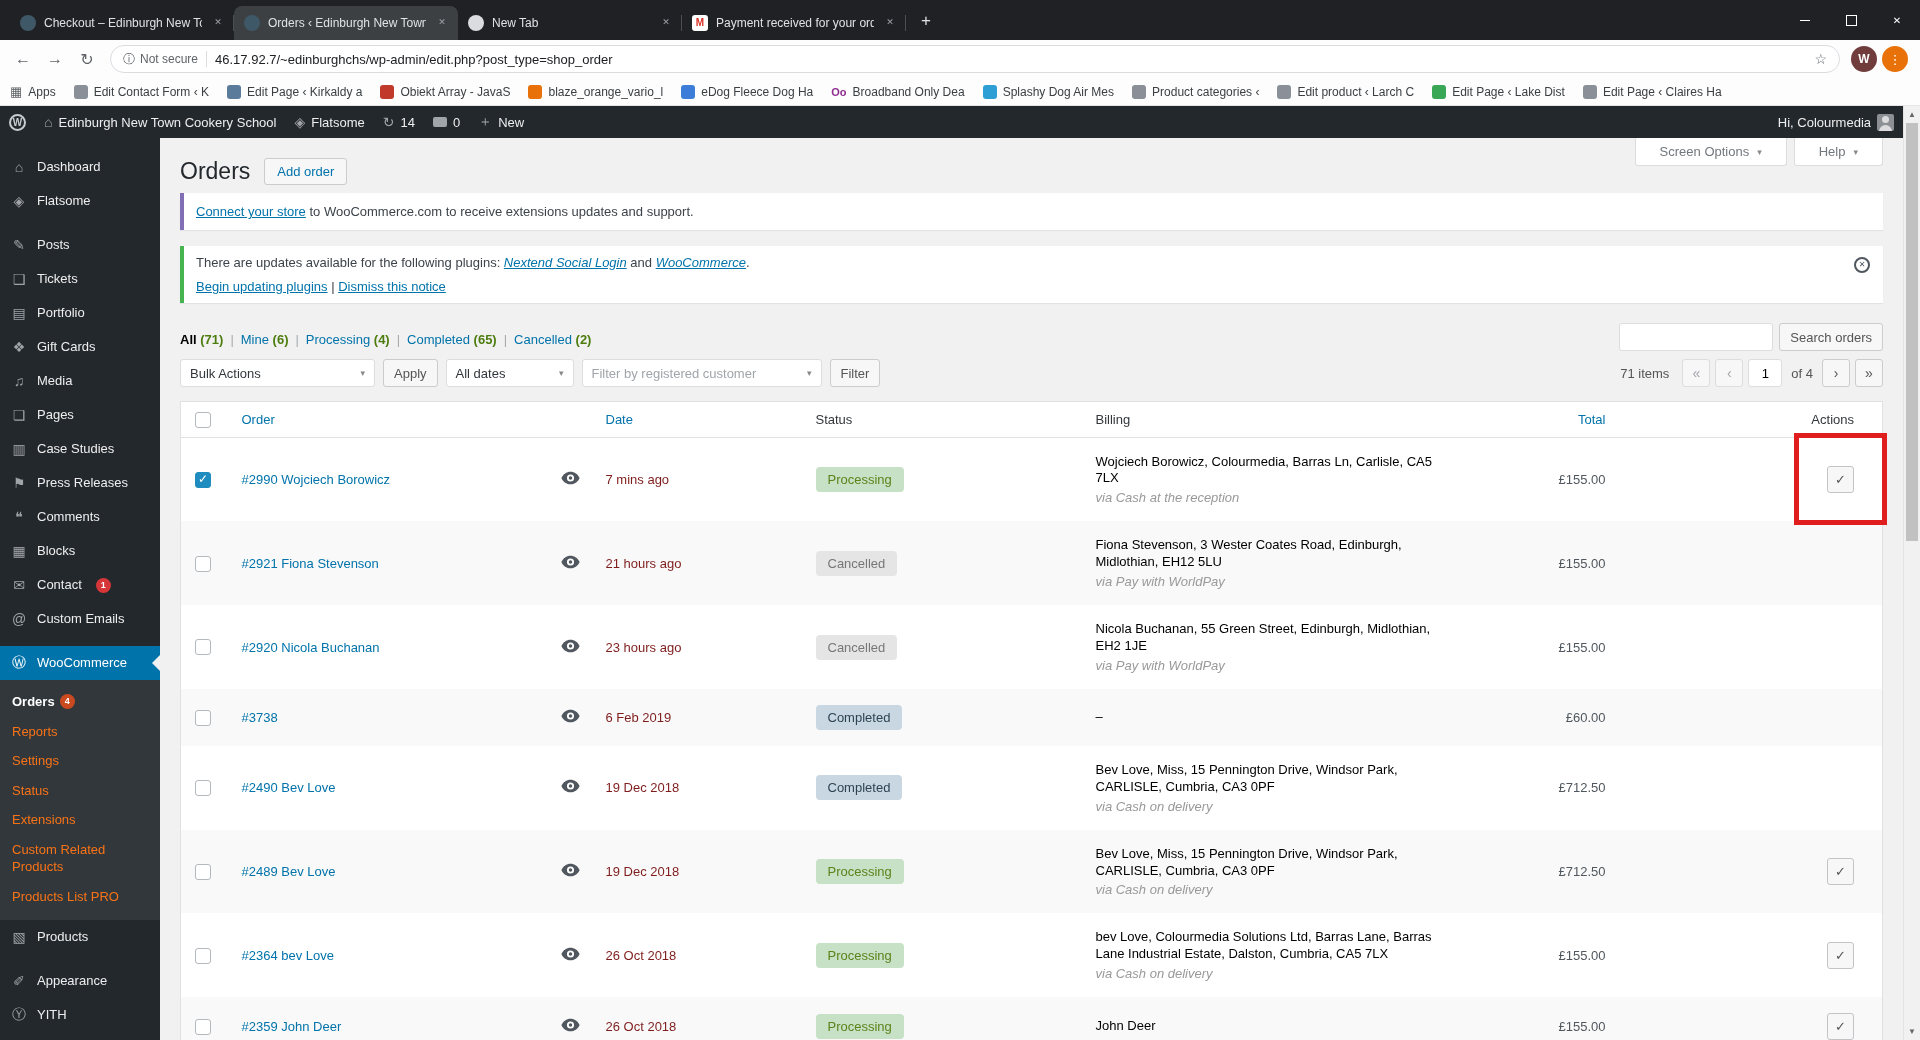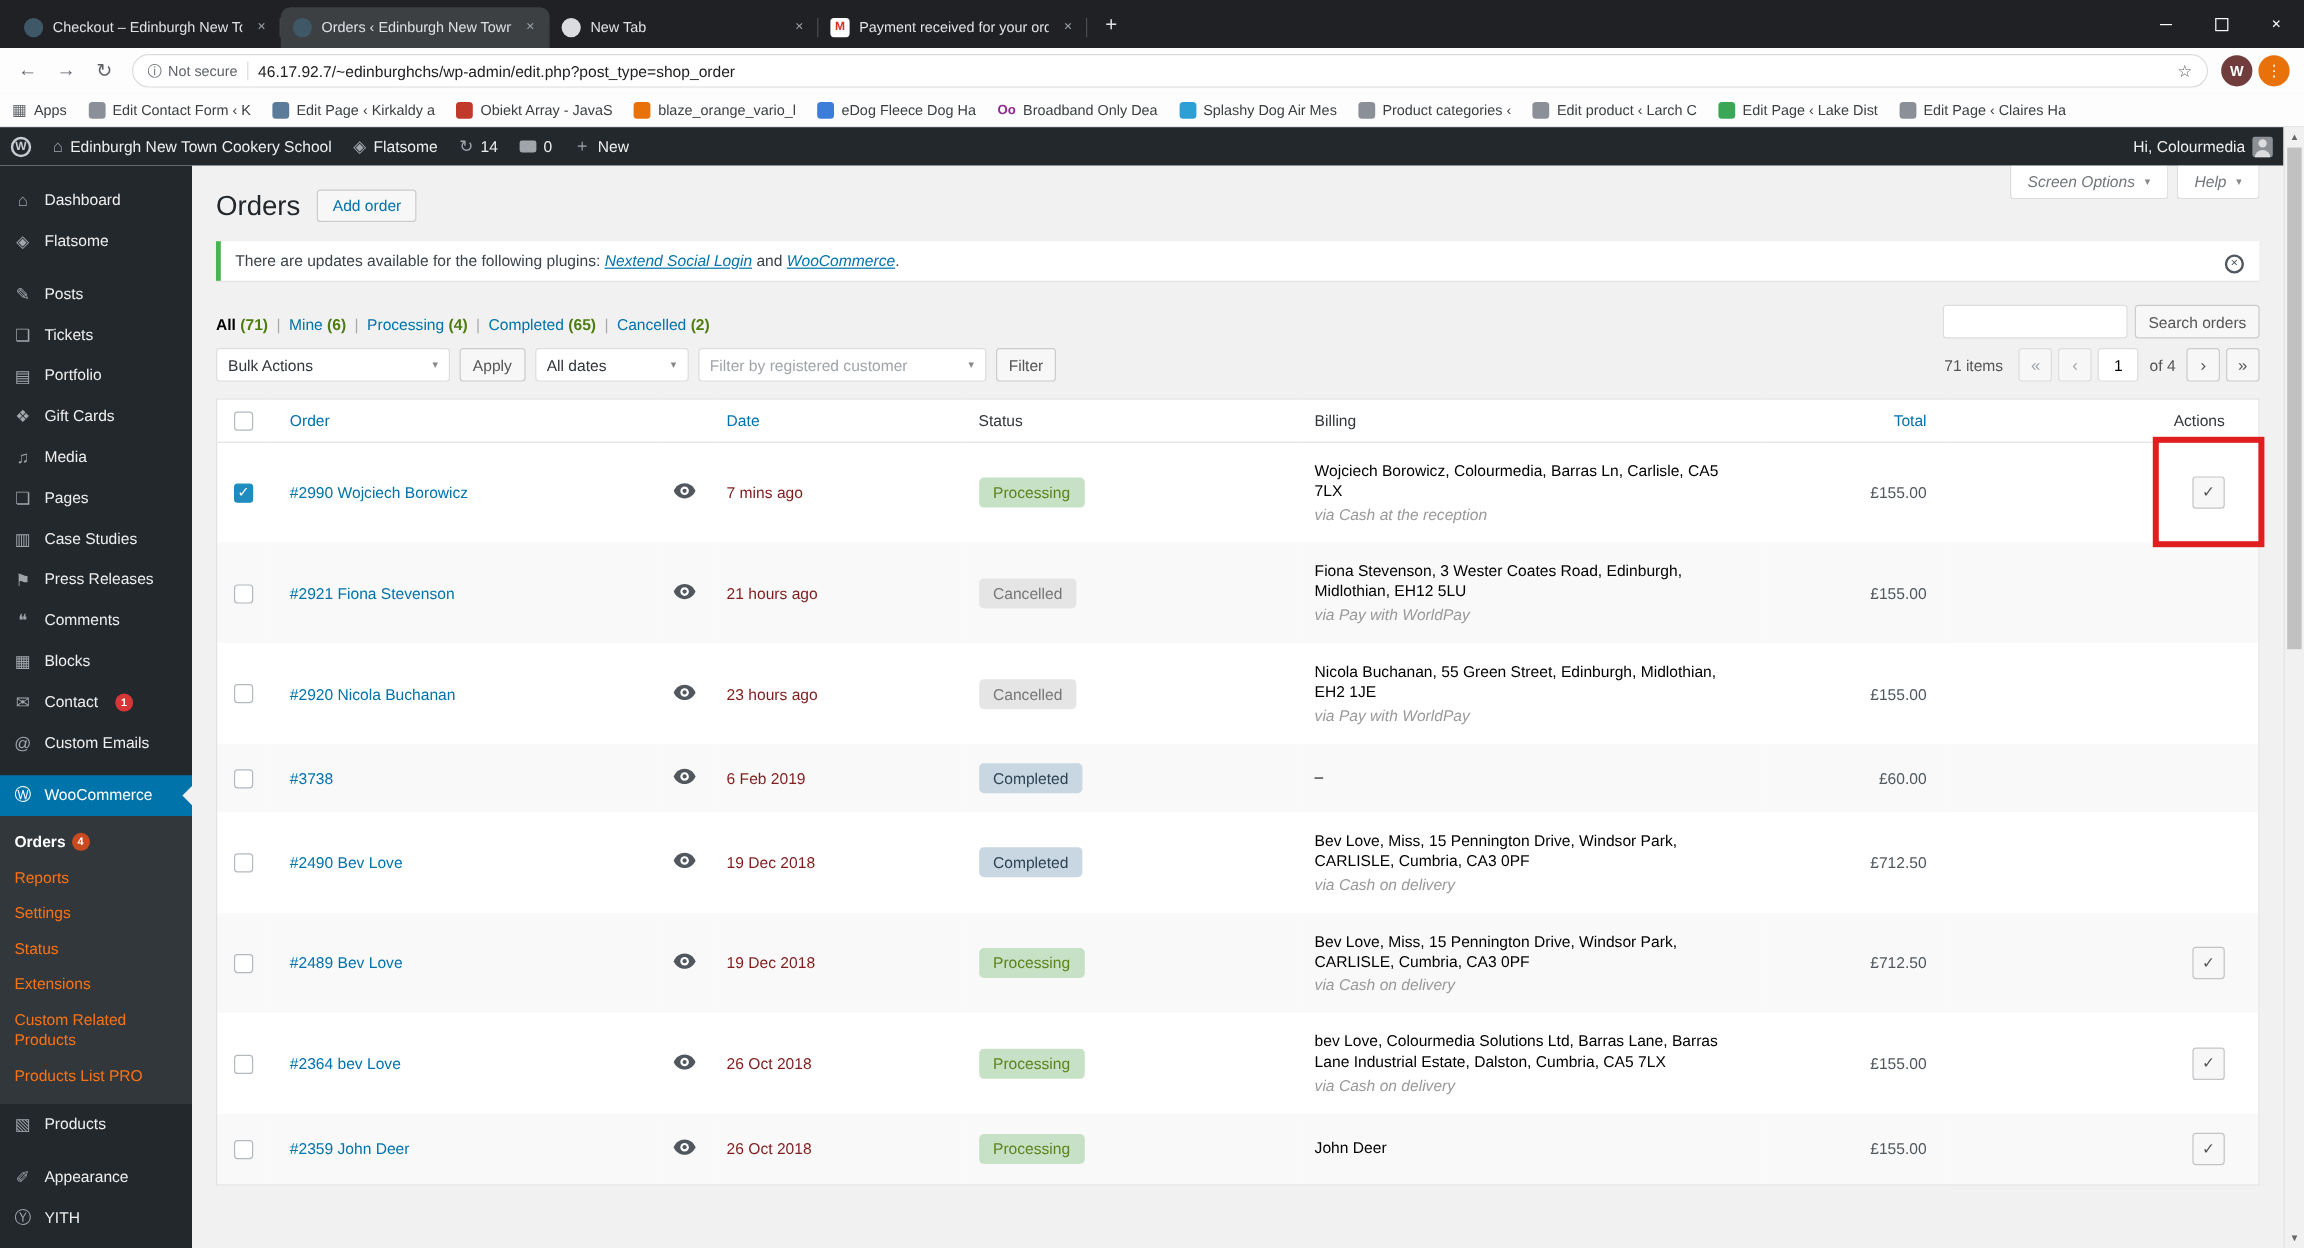--- a/index.html
+++ b/index.html
@@ -69,21 +69,21 @@
   .menu-badge { display: inline-block; min-width: 10px; border-radius: 10px; font-size: 9px; line-height: 1; padding: 3px 5px; text-align: center; color: #fff; margin-left: 5px; font-weight: bold; }
   .badge-red { background: var(--badge-red); }
   .badge-orange { background: var(--badge-orange); }
   .submenu { background: #32373c; padding: 7px 0 9px; }
   .submenu-item { padding: 6px 12px; color: #f97316; font-size: 13px; line-height: 1.35; cursor: pointer; display: flex; align-items: center; }
   .submenu-item.current { color: #fff; font-weight: bold; }
 
   
   .content { width: 1743px; padding: 0 20px; position: relative; background: #f1f1f1; overflow: hidden; }
   .screen-meta { position: absolute; top: 0; right: 20px; display: flex; gap: 7px; }
-  .meta-tab { background: #fff; border: 1px solid #ddd; border-top: none; border-radius: 0 0 3px 3px; padding: 6px 14px; color: #72777c; font-size: 13px; display: flex; align-items: center; gap: 8px; cursor: pointer; font-style: italic; }
+  .meta-tab { background: #fff; border: 1px solid #ddd; border-top: none; border-radius: 0 0 3px 3px; padding: 6px 24px; color: #72777c; font-size: 13px; display: flex; align-items: center; gap: 8px; cursor: pointer; }
   .caret { font-size: 9px; color: #888; }
 
   .page-header { display: flex; align-items: center; gap: 14px; margin-top: 20px; }
   h1.page-title { font-size: 23px; font-weight: 400; color: #23282d; }
   .add-order-btn { background: #f7f7f7; border: 1px solid #ccc; border-radius: 3px; color: var(--accent); font-size: 13px; padding: 5px 12px; cursor: pointer; }
 
   .notice { background: #fff; border-left: 4px solid #ccc; box-shadow: 0 1px 1px rgba(0,0,0,.06); padding: 11px 44px 11px 12px; margin-top: 8px; position: relative; font-size: 13px; color: #3c434a; }
   .notice.connect { border-left-color: #826eb4; }
   .notice.update { border-left-color: #46b450; margin-top: 16px; padding-top: 9px; padding-bottom: 9px; }
   .notice p + p { margin-top: 9px; }
@@ -399,23 +399,27 @@
           <span>Help</span>
           <span class="caret">▾</span>
         </div>
       </div>
 
       <div class="page-header">
         <h1 class="page-title">Orders</h1>
         <button class="add-order-btn">Add order</button>
       </div>
 
+      <div class="notice connect">
+        <a>Connect your store</a><span> to WooCommerce.com to receive extensions updates and support.</span>
+      </div>
 
       <div class="notice update">
         <p><span>There are updates available for the following plugins: </span><a class="plugin-link">Nextend Social Login</a><span> and </span><a class="plugin-link">WooCommerce</a><span>.</span></p>
+        <p><a>Begin updating plugins</a> <span>|</span> <a>Dismiss this notice</a></p>
         <span class="dismiss-btn">✕</span>
       </div>
 
       <div class="views-row">
         <div class="views">
           <span class="view-link current"><span>All</span> <span class="view-count">(71)</span></span>
           <span class="view-sep">|</span>
           <span class="view-link"><span>Mine</span> <span class="view-count">(6)</span></span>
           <span class="view-sep">|</span>
           <span class="view-link"><span>Processing</span> <span class="view-count">(4)</span></span>

